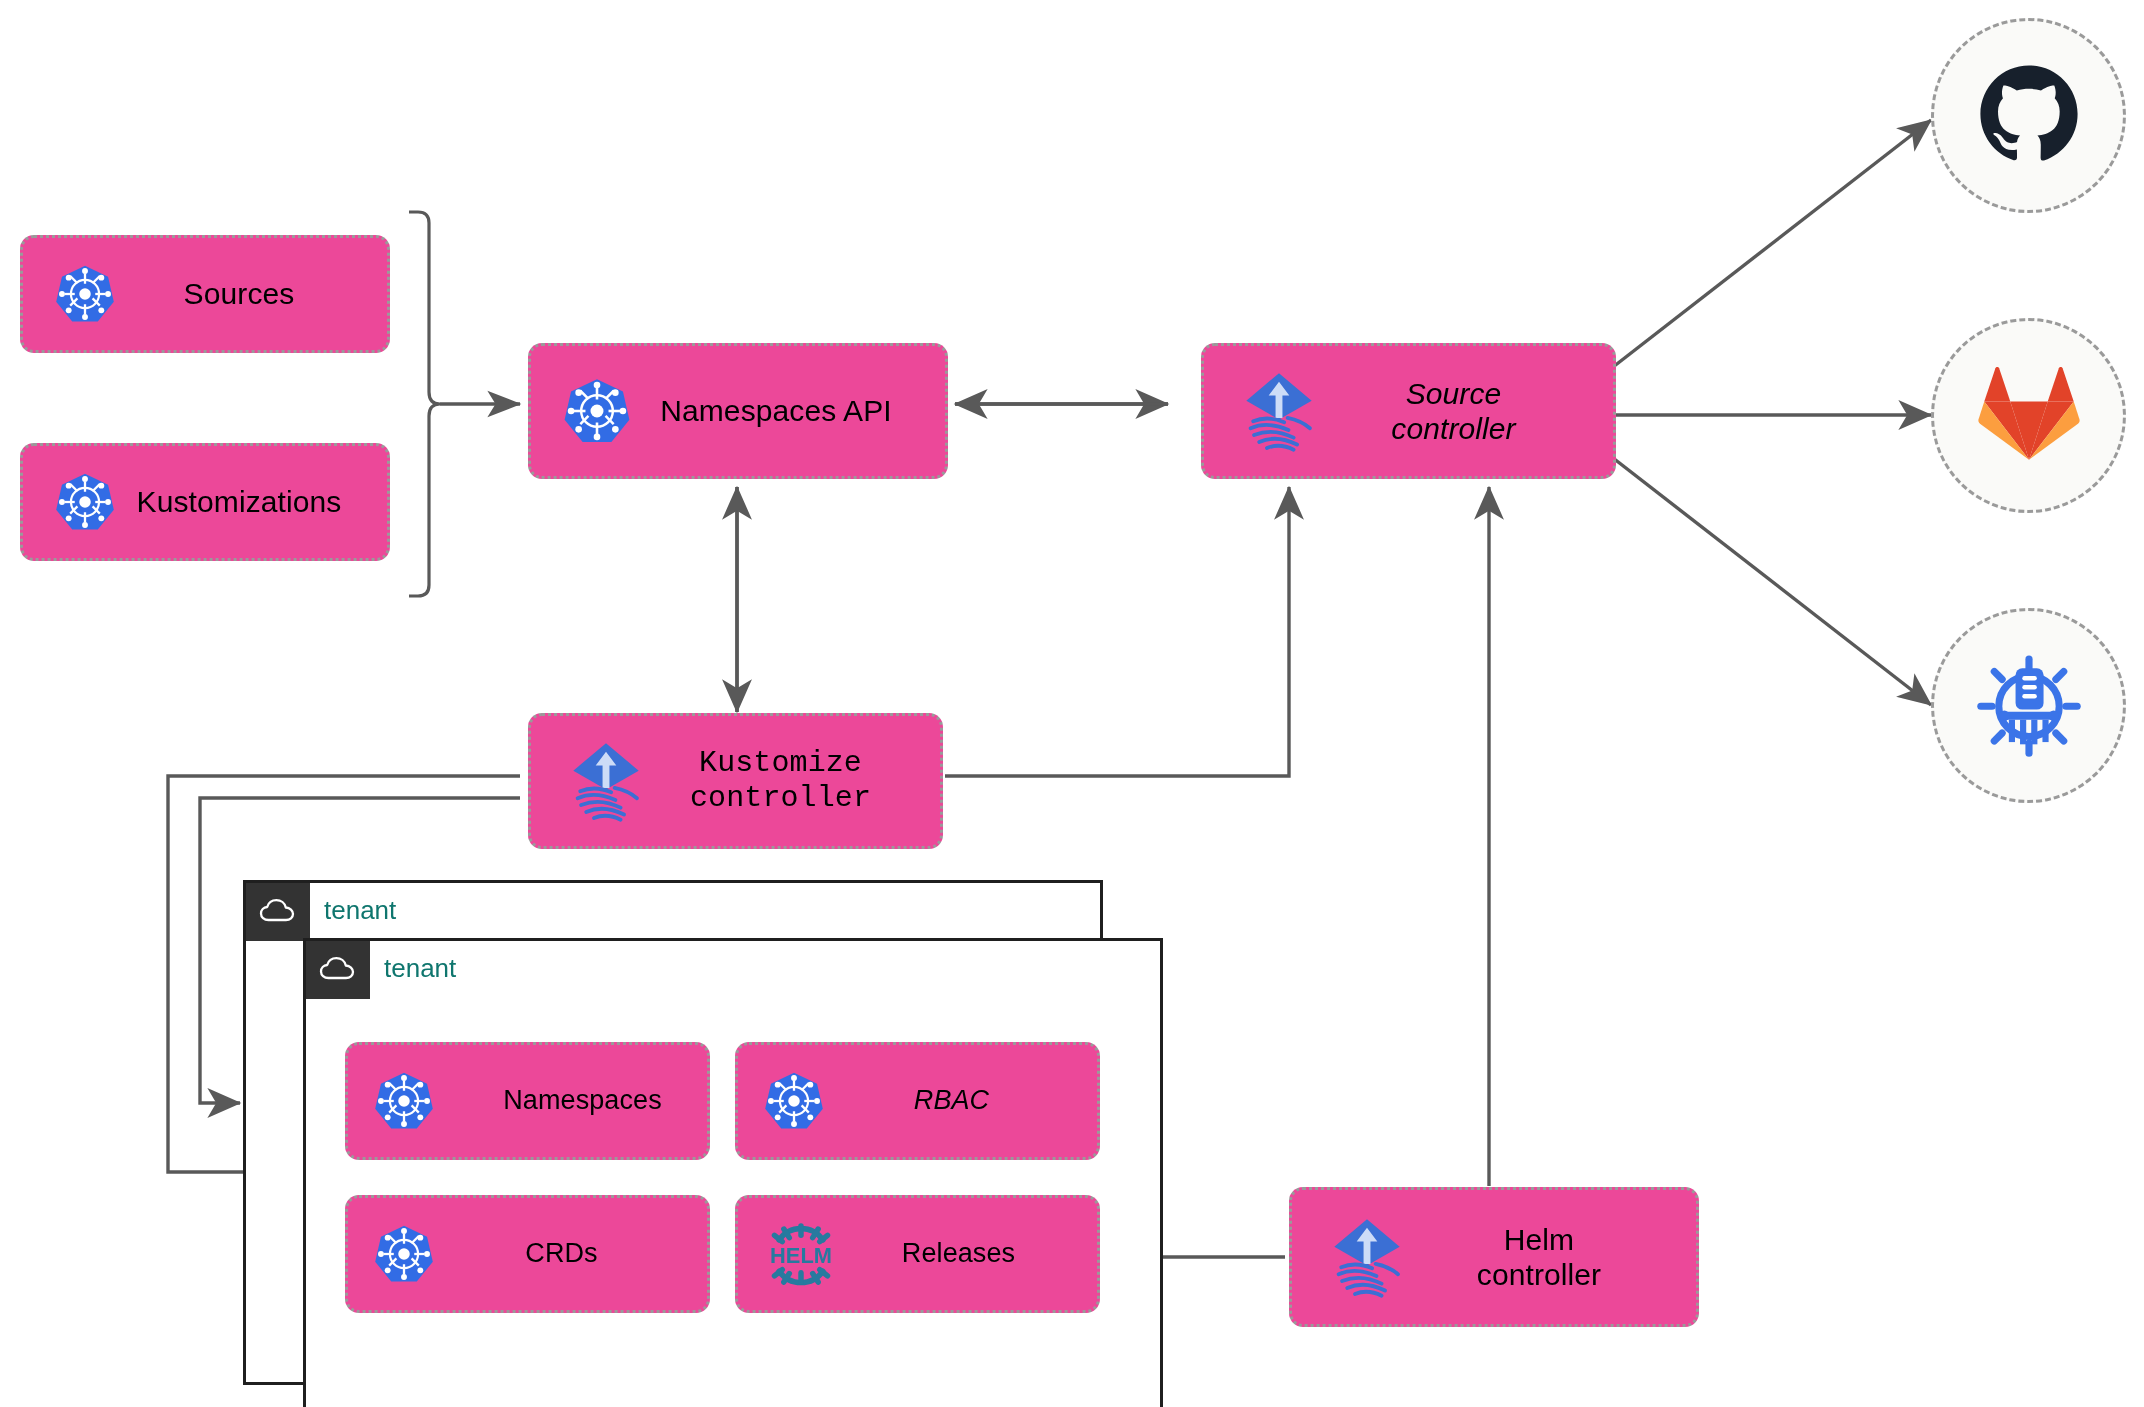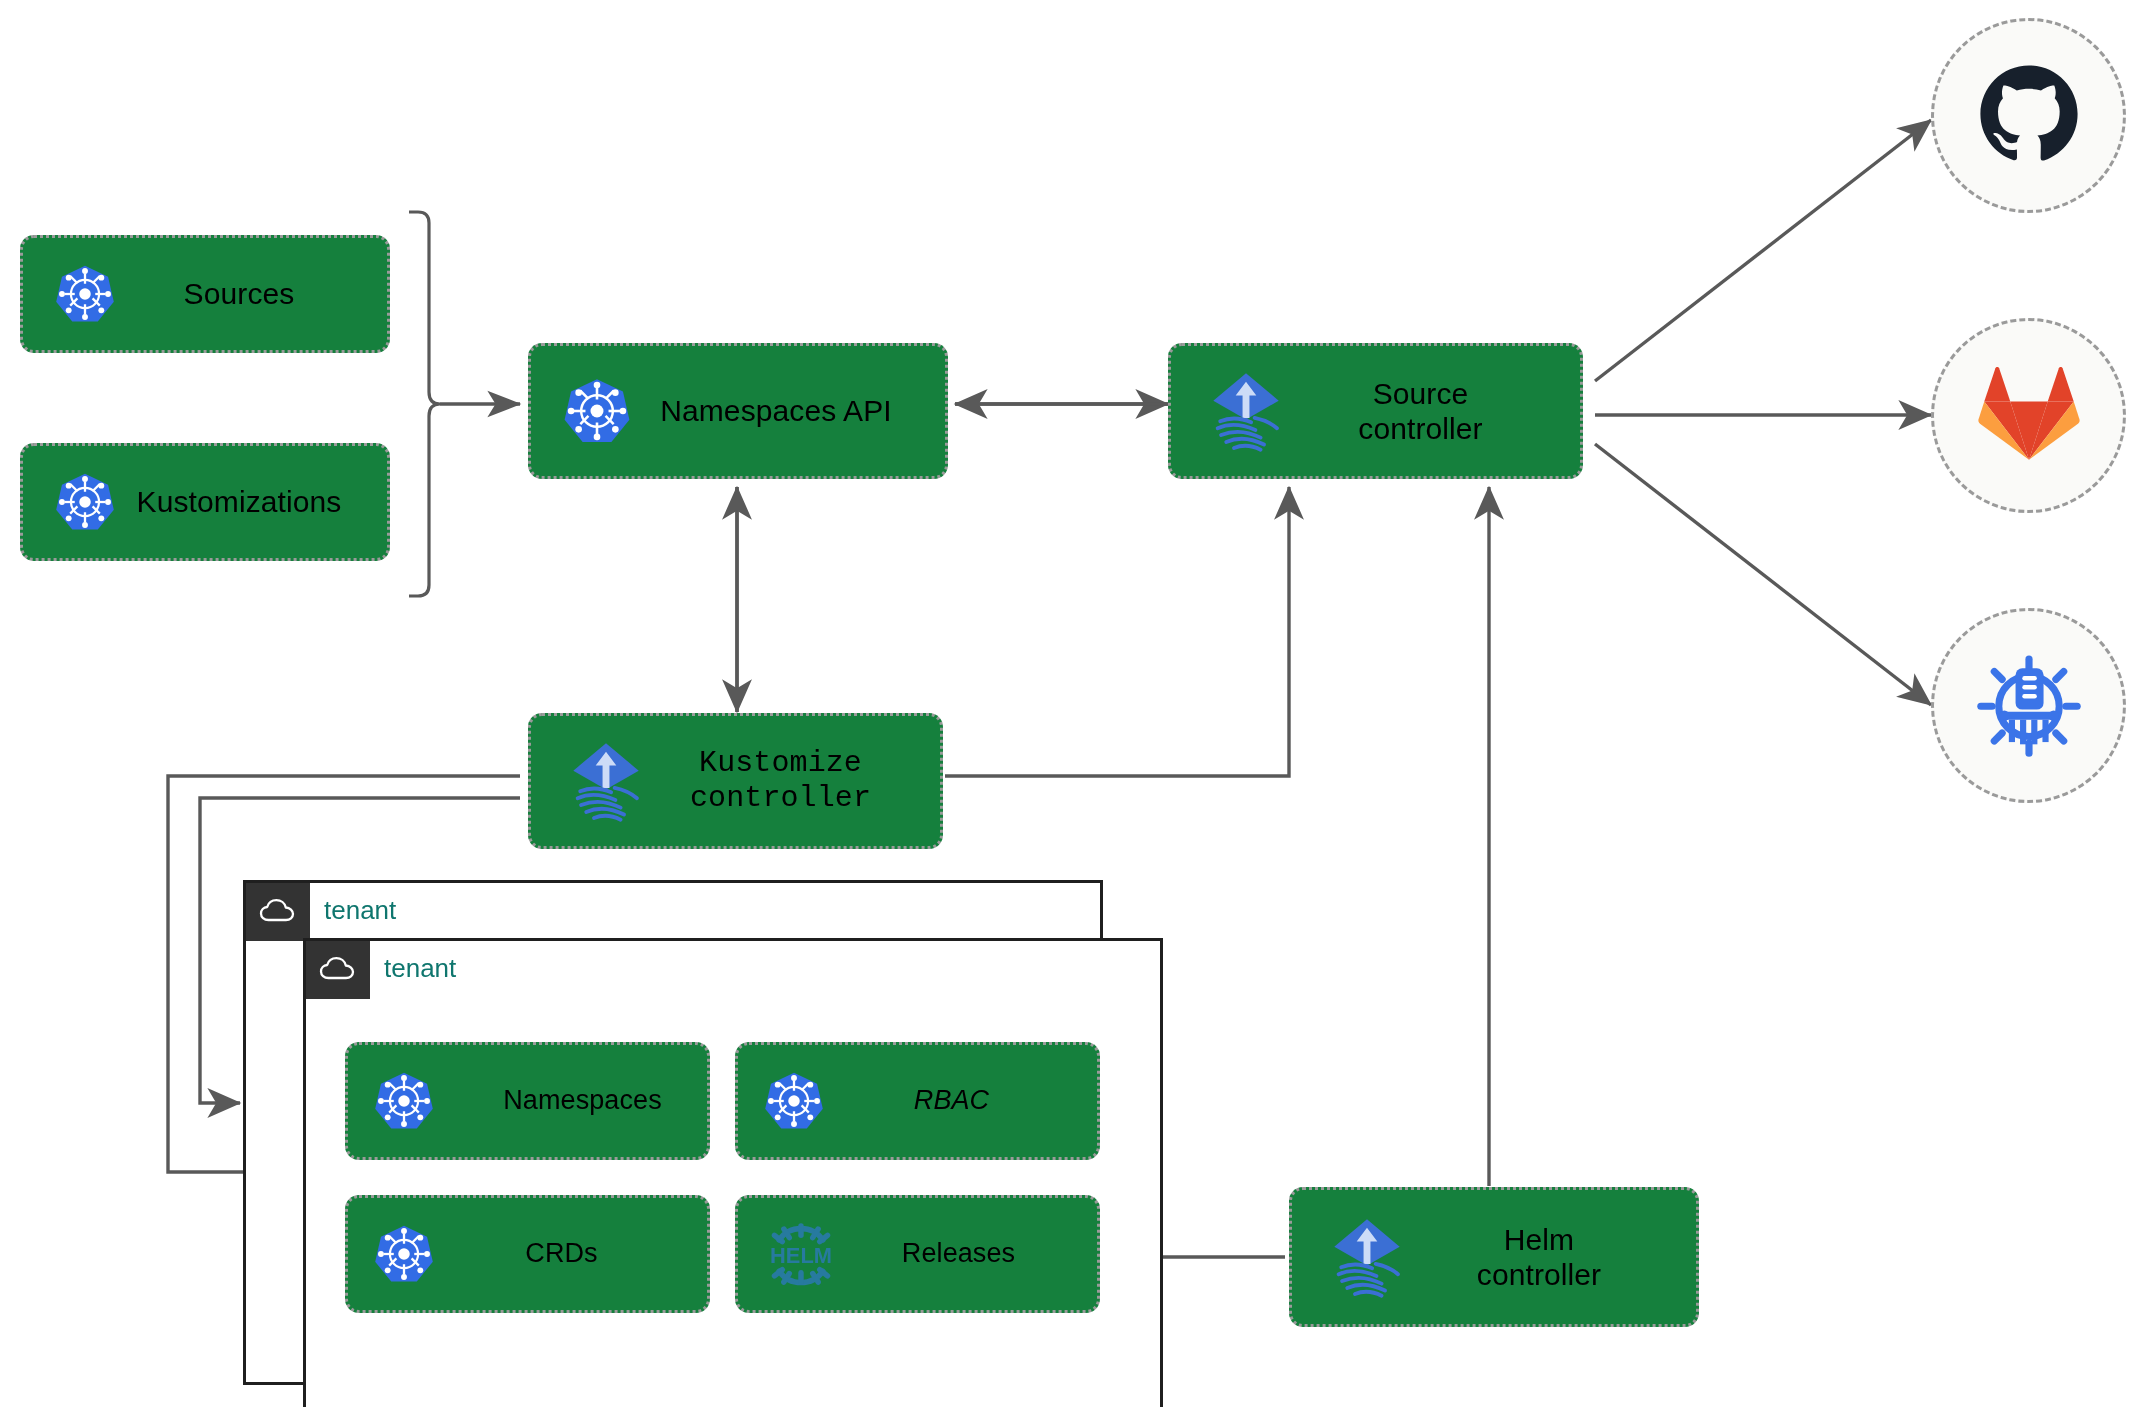--- a/index.html
+++ b/index.html
@@ -1,20 +1,20 @@
 <!DOCTYPE html>
 <html><head>
 <meta charset="utf-8">
 <style>
   html,body{margin:0;padding:0;background:#ffffff;}
   body{font-family:"Liberation Sans","DejaVu Sans",sans-serif;}
   #stage{position:relative;width:2144px;height:1407px;background:#ffffff;overflow:hidden;}
   #wires{position:absolute;left:0;top:0;width:2144px;height:1407px;pointer-events:none;}
 
-  .node{position:absolute;box-sizing:border-box;background:#15803d;
+  .node{position:absolute;box-sizing:border-box;background:#ec4899;
         border:3px dotted #9a9a9a;border-radius:14px;display:flex;align-items:center;justify-content:flex-end;}
   .node .ico{flex:0 0 auto;display:flex;align-items:center;justify-content:center;}
   .node .lbl{flex:1 1 auto;text-align:center;color:#000;line-height:1.18;
              white-space:pre-line;letter-spacing:.1px;}
 
   .k8s-node{}
   .k8s-node .ico{margin-left:30px;}
   .k8s-node .lbl{font-size:30px;padding-right:26px;}
 
   .ctl .ico{margin-left:32px;}
@@ -170,21 +170,21 @@
             <circle cx="75.5" cy="75.5" r="4.6"></circle>
           <circle cx="75.5" cy="24.5" r="4.6"></circle>
             <circle cx="24.5" cy="75.5" r="4.6"></circle>
         </g>
         <circle cx="50" cy="50" r="22" fill="none" stroke="#ffffff" stroke-width="3.4"></circle>
       </svg>
     </span>
     <span class="lbl">Namespaces API</span>
   </div>
 
-  <div class="node ctl" style="left:1168px;top:343px;width:415px;height:136px;">
+  <div class="node ctl" style="left:1201px;top:343px;width:415px;height:136px;font-style:italic;">
     <span class="ico">
       <svg width="86" height="86" viewBox="0 0 100 100">
         <path d="M50,6 L88,38 L50,60 L12,38 Z" fill="#3b6fd4"></path>
         <path d="M50,16 L62,32 L54,32 L54,58 L46,58 L46,32 L38,32 Z" fill="#cddcf7"></path>
         <g stroke="#3b6fd4" stroke-width="4.4" stroke-linecap="round" fill="none">
           <path d="M20,62 C32,57 44,58 56,63"></path>
           <path d="M17,70 C31,64 47,66 61,72"></path>
           <path d="M21,78 C36,72 53,74 67,81"></path>
           <path d="M27,86 C41,80 57,82 71,89"></path>
           <path d="M36,93 C46,89 57,90 67,95"></path>

